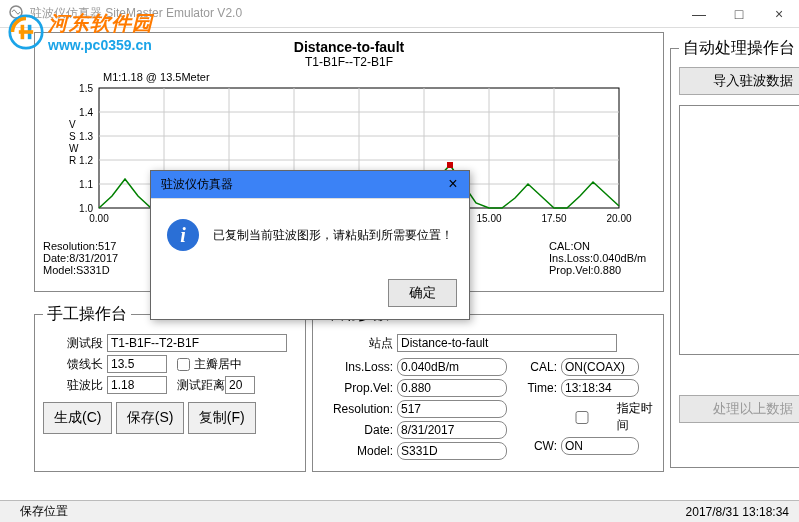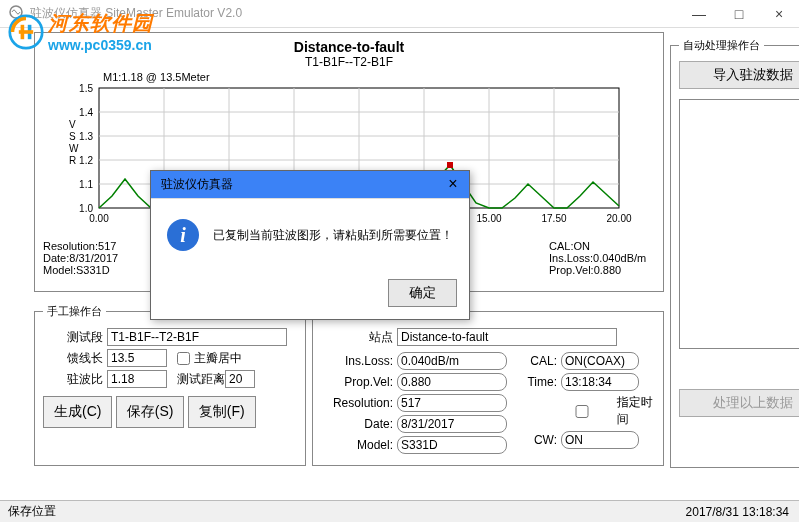--- a/index.html
+++ b/index.html
@@ -18,37 +18,37 @@
 .right { width: 172px; }
 .chart-box { border: 1px solid #888; height: 260px; padding: 6px 8px; position: relative; background: #fff; }
 .chart-title { text-align: center; font-weight: bold; font-size: 14px; }
 .chart-sub { text-align: center; font-size: 12px; }
 .chart-m1 { font-size: 11px; margin: 2px 0 0 60px; }
 .chart-svg { width: 100%; height: 150px; }
 .chart-meta { display: flex; margin-top: 4px; font-size: 11px; }
 .meta-left, .meta-right { width: 50%; }
 .meta-right { text-align: left; padding-left: 200px; }
 fieldset { border: 1px solid #888; margin-top: 6px; padding: 6px 8px 8px 8px; }
-legend { padding: 0 4px; font-size: 11px; }
+legend { padding: 0 4px; font-size: 16px; }
 .row { display: flex; align-items: center; margin: 3px 0; }
 .lbl { width: 60px; text-align: right; margin-right: 4px; }
 input[type=text] { border: 1px solid #888; height: 18px; padding: 0 3px; font-size: 12px; background: #fff; }
 .chk { margin: 0 4px 0 10px; vertical-align: middle; }
 .btn { border: 1px solid #888; background: #f0f0f0; padding: 6px 10px; font-size: 14px; cursor: pointer; }
 .btn2 { border: 1px solid #aaa; background: #e8e8e8; padding: 4px 12px; cursor: pointer; width: 148px; }
 .manual-btns { margin-top: 8px; }
 .params { display: flex; }
 .params .col { flex: 1; }
 .params .row .lbl { width: 72px; }
 .params input { width: 110px; border-radius: 8px; }
 .params .col2 input { width: 78px; }
 .params .col2 .lbl { width: 50px; }
 .right fieldset { height: 430px; padding: 8px; }
 .right .list { border: 1px solid #888; height: 250px; margin: 10px 0 40px 0; background: #fff; }
-.statusbar { position: absolute; bottom: 0; left: 0; right: 0; height: 22px; border-top: 1px solid #bbb; display: flex; align-items: center; padding: 0 8px; background: #f0f0f0; }
+.statusbar { position: absolute; bottom: 0; left: 0; right: 0; height: 22px; border-top: 1px solid #bbb; display: flex; align-items: center; padding: 0 20px; background: #f0f0f0; }
 .status-time { position: absolute; right: 10px; }
 .dialog { position: absolute; left: 150px; top: 170px; width: 320px; border: 1px solid #666; background: #fff; box-shadow: 2px 2px 8px rgba(0,0,0,0.3); z-index: 20; }
 .dlg-title { height: 28px; background: #3b82f6; border-bottom: 1px solid #ddd; display: flex; align-items: center; padding: 0 10px; font-size: 12px; position: relative; }
 .dlg-close { position: absolute; right: 6px; top: 4px; font-size: 16px; width: 20px; text-align: center; }
 .dlg-body { padding: 20px 16px; display: flex; align-items: center; }
 .dlg-icon { width: 32px; height: 32px; border-radius: 50%; background: #2a6fd6; color: #fff; font-weight: bold; text-align: center; line-height: 32px; font-size: 20px; font-family: Georgia, serif; font-style: italic; margin-right: 14px; }
 .dlg-msg { font-size: 12px; }
 .dlg-foot { padding: 8px 12px 12px 0; text-align: right; border-top: 0; }
 .dlg-btn { border: 1px solid #888; background: #e8e8e8; padding: 4px 20px; cursor: pointer; }
 .bottom-row { display: flex; margin-top: 6px; }

